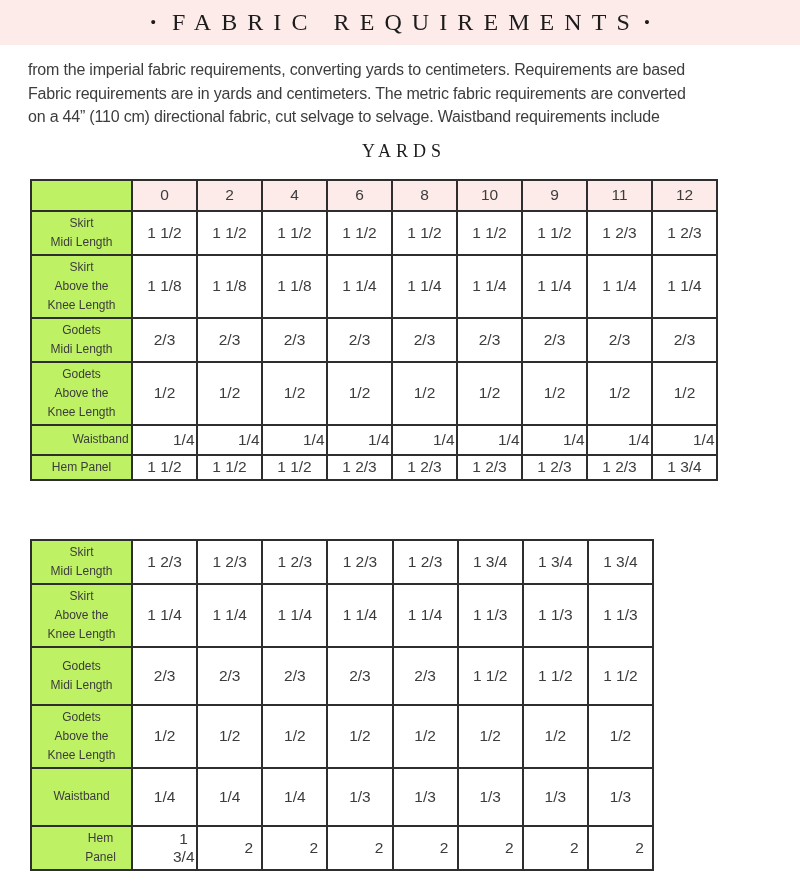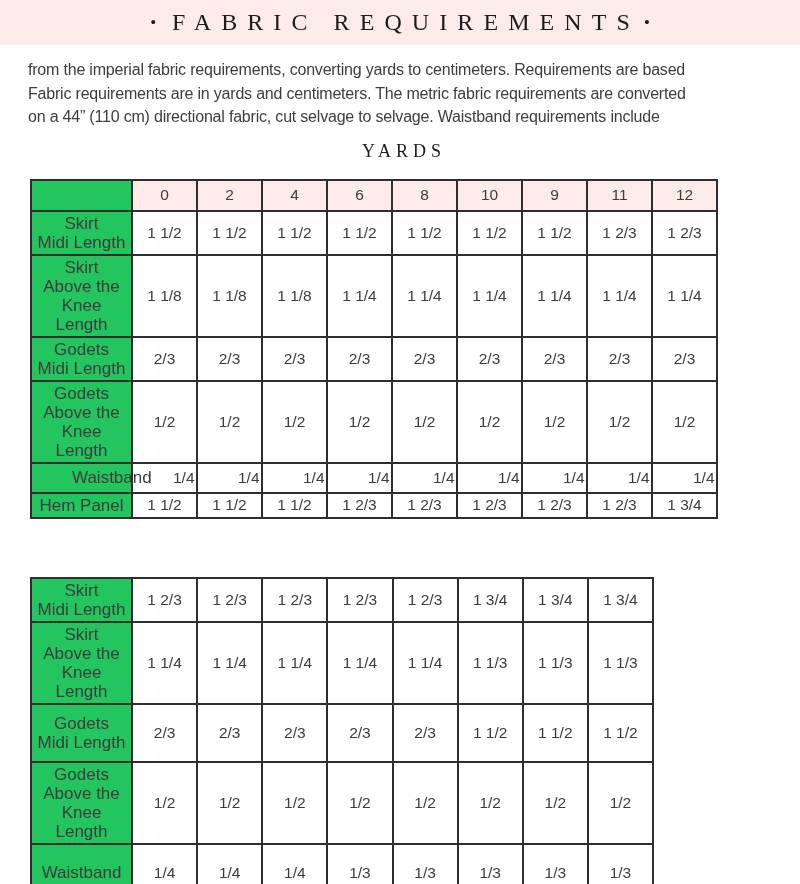--- a/index.html
+++ b/index.html
@@ -56,23 +56,23 @@
   #table-0 { margin-top: 17px; width: 688px; }
   #table-1 { margin-top: 58px; width: 624px; }
   table.yardage td {
     border: 2px solid #2e2e2e;
     text-align: center;
     vertical-align: middle;
     font-size: 15.5px;
     padding: 2px 2px;
   }
   table.yardage td.lbl {
-    background: #22c55e;
+    background: #bef264;
     width: 101px;
-    font-size: 17px;
+    font-size: 12px;
     line-height: 19px;
     white-space: pre-line;
   }
   table.yardage td.hdr { background: #fcebe9; }
   table.yardage tr:nth-child(1) td { height: 31px; }
   table.yardage tr:nth-child(2) td { height: 41px; }
   table.yardage tr:nth-child(3) td { height: 58px; }
   table.yardage tr:nth-child(4) td { height: 40px; }
   table.yardage tr:nth-child(5) td { height: 58px; }
   table.yardage tr:nth-child(6) td { height: 30px; padding-left: 40px; }

